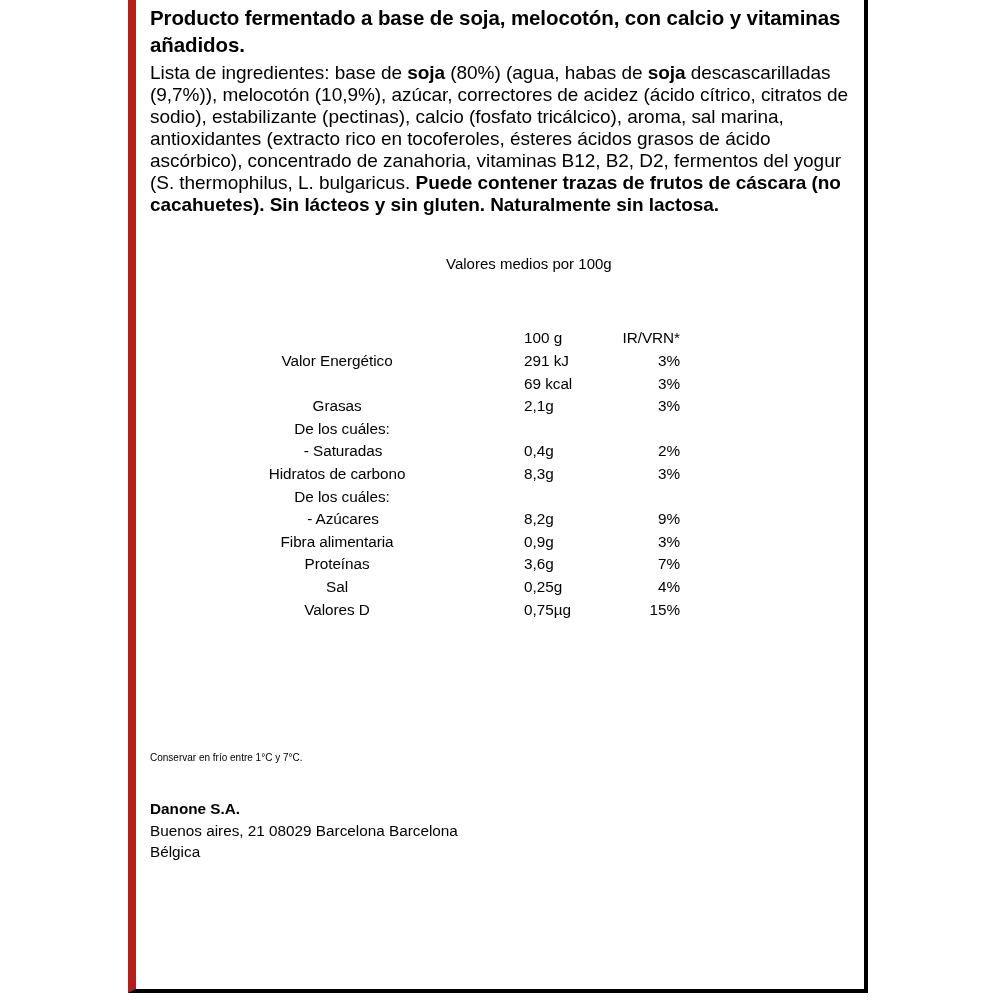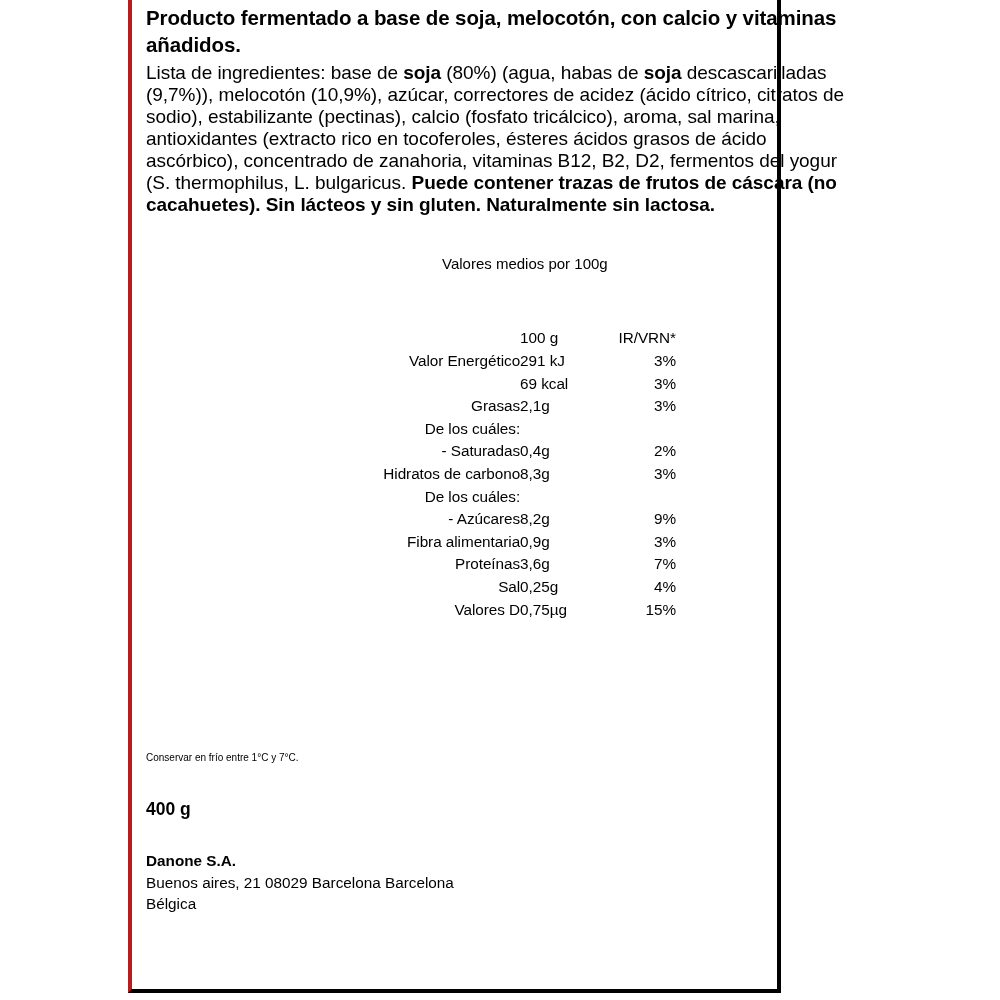--- a/index.html
+++ b/index.html
@@ -13,23 +13,23 @@
     font-family: "Liberation Sans", sans-serif;
     color: #000000;
     position: relative;
     overflow: hidden;
   }
 
   #label-frame {
     position: absolute;
     left: 128px;
     top: 0px;
-    width: 653px;
+    width: 740px;
     height: 993px;
-    border-left: 4px solid #b91c1c;
+    border-left: 8px solid #b91c1c;
     border-right: 4px solid #000;
     border-bottom: 4px solid #000;
     box-sizing: border-box;
     background: #ffffff;
   }
 
   #label-inner {
     position: absolute;
     left: 14px;
     top: 0px;
@@ -68,21 +68,21 @@
     border-collapse: collapse;
     font-size: 15.3px;
     letter-spacing: -0.05px;
   }
   .nutrition-table td {
     padding: 0;
     line-height: 22.6px;
     vertical-align: top;
     white-space: nowrap;
   }
-  .col-label { width: 372px; text-align: right; }
+  .col-label { width: 372px; text-align: center; }
   .col-amount { width: 90px; text-align: left; }
   .col-pct { width: 68px; text-align: right; }
 
   .hdr td { line-height: 24px; }
 
   .indent1 { padding-left: 10px !important; }
   .indent2 { padding-left: 12px !important; }
 
   .storage {
     font-size: 10px;
@@ -184,21 +184,20 @@
         <tr>
           <td class="col-label">Valores  D</td>
           <td class="col-amount">0,75µg</td>
           <td class="col-pct">15%</td>
         </tr>
       </tbody>
     </table>
 
     <div class="storage">Conservar en frío entre 1°C y 7°C.</div>
 
-    <div class="weight">400 g</div>
 
     <div class="company-block">
       <div class="company-name">Danone S.A.</div>
       <div>Buenos aires, 21 08029 Barcelona Barcelona</div>
       <div>Bélgica</div>
     </div>
 
   </div>
 </div>
 

